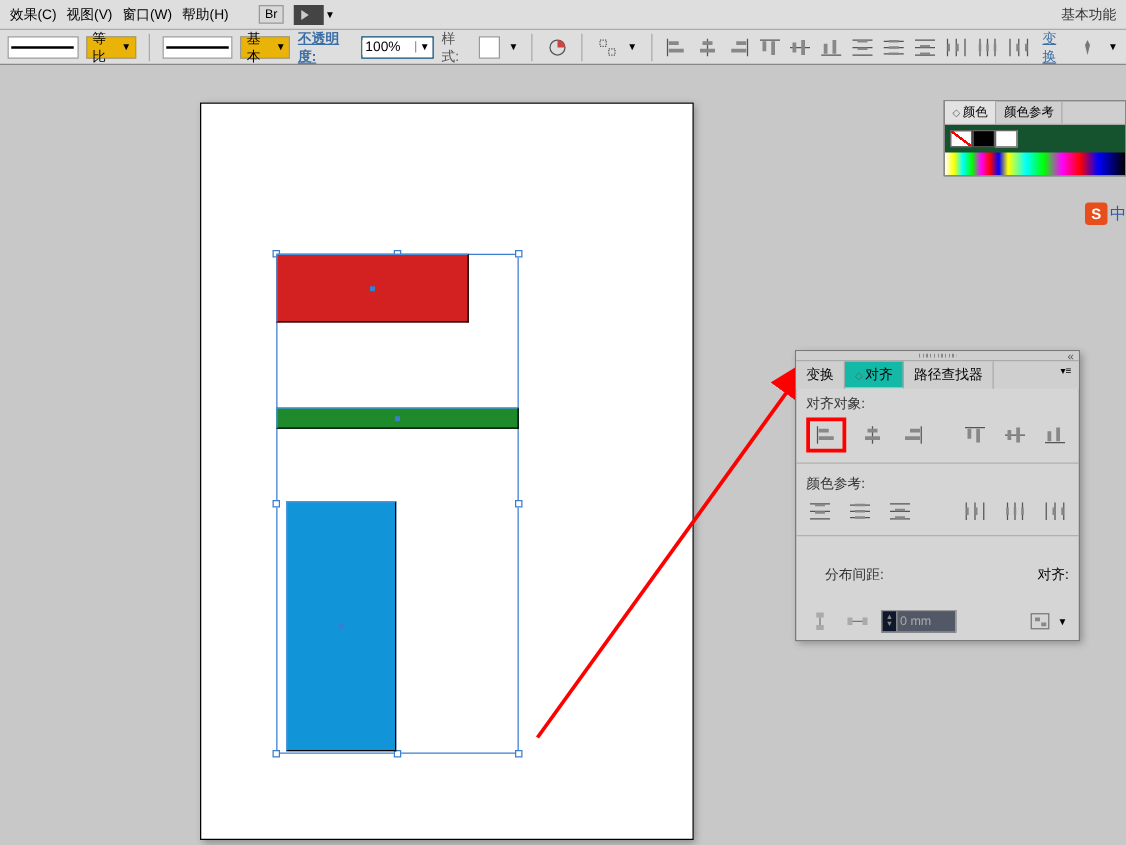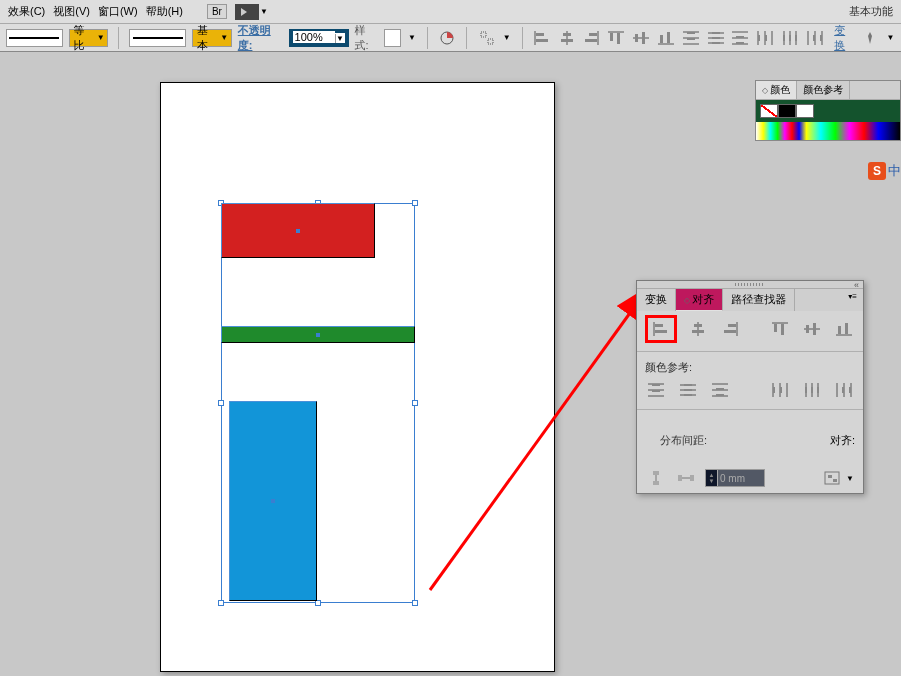--- a/index.html
+++ b/index.html
@@ -12,21 +12,21 @@
 .menubar .dark-box { width: 24px; height: 16px; background: #444; display: inline-block; position: relative; }
 .menubar .dark-box::after { content: ''; position: absolute; left: 6px; top: 4px; width: 0; height: 0; border-left: 6px solid #ccc; border-top: 4px solid transparent; border-bottom: 4px solid transparent; }
 
 
 .optionsbar { height: 28px; background: #dedede; border-bottom: 1px solid #888; display: flex; align-items: center; padding: 0 6px; gap: 6px; }
 .optionsbar .drop { display: flex; align-items: center; border: 1px solid #999; background: #eab308; height: 18px; padding: 0 2px; }
 .optionsbar .drop .label { padding: 0 2px; }
 .optionsbar .drop .arrow { width: 10px; text-align: center; font-size: 8px; }
 .optionsbar .linebox { width: 60px; height: 18px; border: 1px solid #999; background: #fff; display: flex; align-items: center; justify-content: center; }
 .optionsbar .linebox .line { width: 50px; height: 2px; background: #000; }
-.optionsbar .select100 { width: 60px; height: 18px; border: 4px solid #0c4a6e; background: #fff; display: flex; align-items: flex-end; }
+.optionsbar .select100 { width: 60px; height: 18px; border: 1px solid #0c4a6e; background: #fff; display: flex; align-items: center; }
 .optionsbar .select100 input { border: none; width: 42px; font-size: 11px; padding: 0 2px; outline: none; }
 .optionsbar .select100 .arw { width: 14px; text-align: center; font-size: 8px; border-left: 1px solid #999; }
 .optionsbar .label-text { color: #555; }
 .optionsbar .opacity-label { color: #3b6ea5; text-decoration: underline; font-weight: bold; }
 .optionsbar .small-swatch { width: 18px; height: 18px; border: 1px solid #999; background: #fff; }
 .optionsbar .divider { width: 1px; height: 22px; background: #aaa; margin: 0 4px; }
 .optionsbar .icon-btn { width: 20px; height: 20px; display: flex; align-items: center; justify-content: center; }
 .optionsbar .transform-label { color: #3b6ea5; text-decoration: underline; margin-left: 4px; }
 .dropdown-caret { width: 10px; font-size: 8px; text-align: center; }
 
@@ -77,21 +77,21 @@
 .ime-badge .ime-s { width: 18px; height: 18px; background: #e84e1b; color: #fff; font-weight: bold; display: flex; align-items: center; justify-content: center; border-radius: 3px; font-size: 12px; }
 .ime-badge .ime-c { color: #2a5caa; font-size: 13px; }
 
 
 .align-panel { position: absolute; left: 636px; top: 280px; width: 228px; background: #d5d5d5; border: 1px solid #7a7a7a; box-shadow: 2px 2px 6px rgba(0,0,0,0.3); }
 .align-panel .grip { height: 8px; background: #cfcfcf; border-bottom: 1px solid #aaa; position: relative; }
 .align-panel .grip::before { content: ''; position: absolute; left: 50%; top: 2px; width: 30px; height: 3px; margin-left: -15px; background: repeating-linear-gradient(to right, #888 0, #888 1px, transparent 1px, transparent 3px); }
 .align-panel .grip .close-x { position: absolute; right: 4px; top: -1px; font-size: 9px; color: #555; }
 .align-panel .tabs { display: flex; background: #cfcfcf; }
 .align-panel .tab { padding: 3px 8px; font-size: 11px; border-right: 1px solid #aaa; }
-.align-panel .tab.active { background: #be185d; border-bottom: 1px solid #e2e2e2; }
+.align-panel .tab.active { background: #14b8a6; border-bottom: 1px solid #e2e2e2; }
 .align-panel .menu-arrow { margin-left: auto; padding: 3px 6px; font-size: 8px; }
 .align-panel .section { padding: 4px 8px; }
 .align-panel .section-label { font-size: 11px; color: #333; margin-bottom: 4px; }
 .align-panel .btn-row { display: flex; gap: 10px; align-items: center; }
 .align-panel .ai-btn { width: 22px; height: 22px; display: flex; align-items: center; justify-content: center; border: 1px solid transparent; }
 .align-panel .highlight { border: 3px solid #f00; padding: 0 2px; display: inline-flex; }
 .align-panel .spacer { flex: 1; }
 .align-panel hr { border: none; border-top: 1px solid #b0b0b0; margin: 4px 0; }
 .align-panel .spacing-row { display: flex; align-items: center; gap: 8px; }
 .align-panel .mm-box { display: flex; border: 1px solid #999; background: #0f172a; height: 18px; }
@@ -337,20 +337,21 @@
       <span class="close-x">«</span>
     </div>
   <div class="tabs">
     <div class="tab">变换</div>
     <div class="tab active tab-ind">对齐</div>
     <div class="tab">路径查找器</div>
     <div class="menu-arrow">▾≡</div>
   </div>
 
   <div class="section">
+    <div class="section-label">对齐对象:</div>
     <div class="btn-row">
       <span class="highlight">
         <span class="ai-btn">
             <svg class="icn" viewBox="0 0 18 16">
               <line x1="2" y1="1" x2="2" y2="15" stroke="#555"></line>
               <rect x="3" y="3" width="8" height="3" fill="#888"></rect>
               <rect x="3" y="9" width="12" height="3" fill="#888"></rect>
             </svg>
           </span>
       </span>

